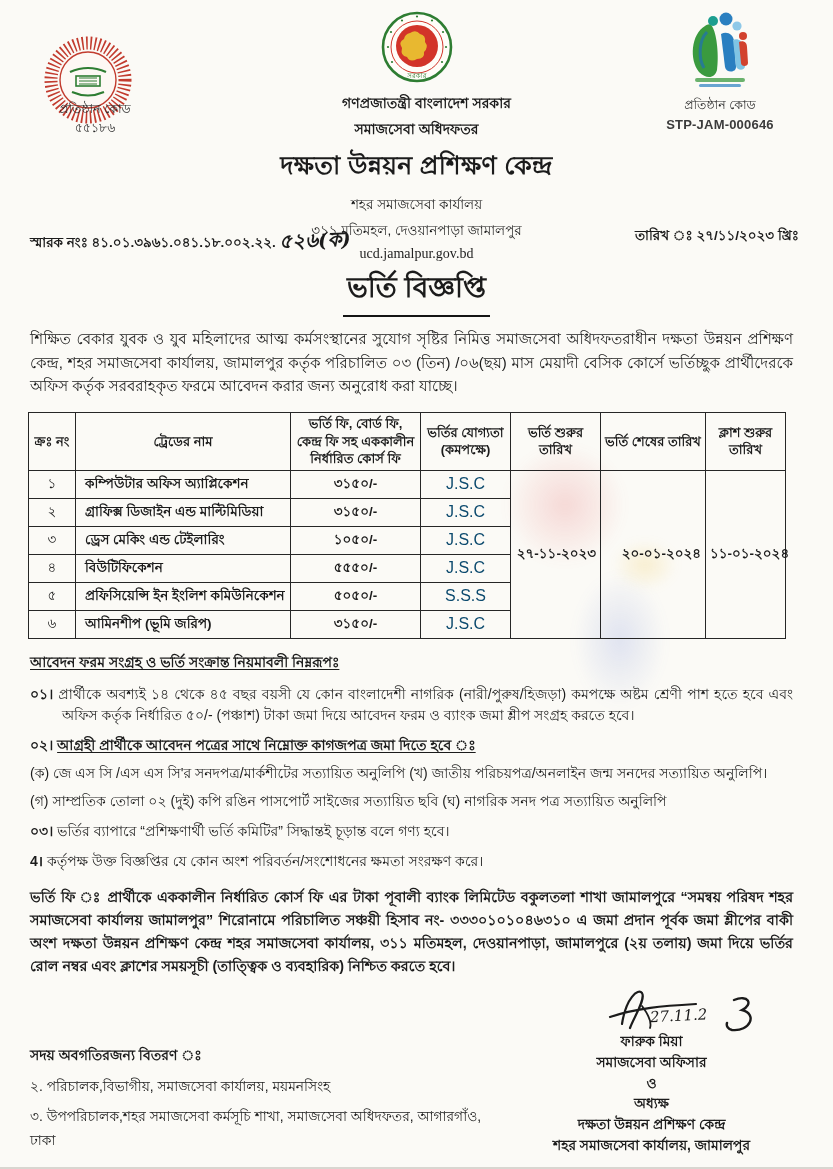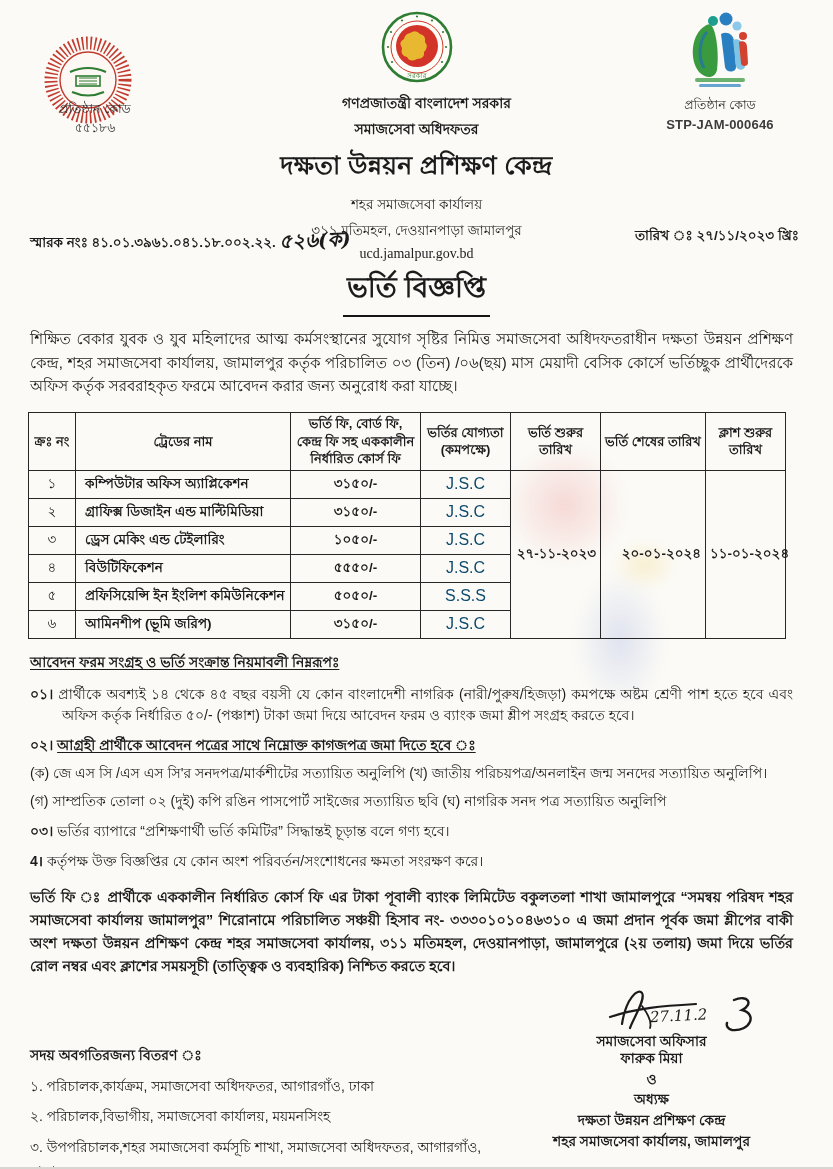--- a/index.html
+++ b/index.html
@@ -266,37 +266,36 @@
     </div>
 
     <p class="fee-para">
       <span class="lbl">ভর্তি ফি ঃ</span>
       <span>প্রার্থীকে এককালীন নির্ধারিত কোর্স ফি এর টাকা পূবালী ব্যাংক লিমিটেড বকুলতলা শাখা জামালপুরে “সমন্বয় পরিষদ শহর সমাজসেবা কার্যালয় জামালপুর” শিরোনামে পরিচালিত সঞ্চয়ী হিসাব নং- ৩৩৩০১০১০৪৬৩১০ এ জমা প্রদান পূর্বক জমা শ্লীপের বাকী অংশ দক্ষতা উন্নয়ন প্রশিক্ষণ কেন্দ্র শহর সমাজসেবা কার্যালয়, ৩১১ মতিমহল, দেওয়ানপাড়া, জামালপুরে (২য় তলায়) জমা দিয়ে ভর্তির রোল নম্বর এবং ক্লাশের সময়সূচী (তাত্ত্বিক ও ব্যবহারিক) নিশ্চিত করতে হবে।</span>
     </p>
 
     <div class="bottom-row">
       <div class="dist-col">
         <div class="dist-head">সদয় অবগতিরজন্য বিতরণ ঃ</div>
-        <div class="dist-item">১.  পরিচালক,কার্যক্রম, সমাজসেবা অধিদফতর, আগারগাঁও, ঢাকা</div>
         <div class="dist-item">২.  পরিচালক,বিভাগীয়, সমাজসেবা কার্যালয়, ময়মনসিংহ</div>
         <div class="dist-item">৩.  উপপরিচালক,শহর সমাজসেবা কর্মসূচি শাখা, সমাজসেবা অধিদফতর, আগারগাঁও, ঢাকা</div>
 
       </div>
 
       <div class="sig-col">
         <div class="sig-scribble">
           <svg width="180" height="52" viewBox="0 0 180 52">
             <path d="M30 40 C34 14 46 4 50 9 C54 15 42 33 38 44 M18 33 C45 24 70 22 104 20" fill="none" stroke="#1b1b1b" stroke-width="2.2" stroke-linecap="round"></path>
             <path d="M50 22 C56 30 60 38 58 44" fill="none" stroke="#1b1b1b" stroke-width="1.8" stroke-linecap="round"></path>
             <text x="58" y="37" font-size="15" font-style="italic" font-family="DejaVu Serif, serif" fill="#1b1b1b" transform="rotate(-3 80 32)">27.11.2</text>
             <path d="M142 16 C156 10 162 20 150 26 C166 30 158 48 140 46 C136 45 134 42 135 39" fill="none" stroke="#1b1b1b" stroke-width="2.4" stroke-linecap="round"></path>
           </svg>
         </div>
+        <div class="sig-line sig-name">ফারুক মিয়া</div>
         <div class="sig-line">সমাজসেবা অফিসার</div>
-        <div class="sig-line sig-name">ফারুক মিয়া</div>
         <div class="sig-line">ও</div>
         <div class="sig-line">অধ্যক্ষ</div>
         <div class="sig-line">দক্ষতা উন্নয়ন প্রশিক্ষণ কেন্দ্র</div>
         <div class="sig-line">শহর সমাজসেবা কার্যালয়, জামালপুর</div>
 
       </div>
     </div>
 
   </div>
 </div>

